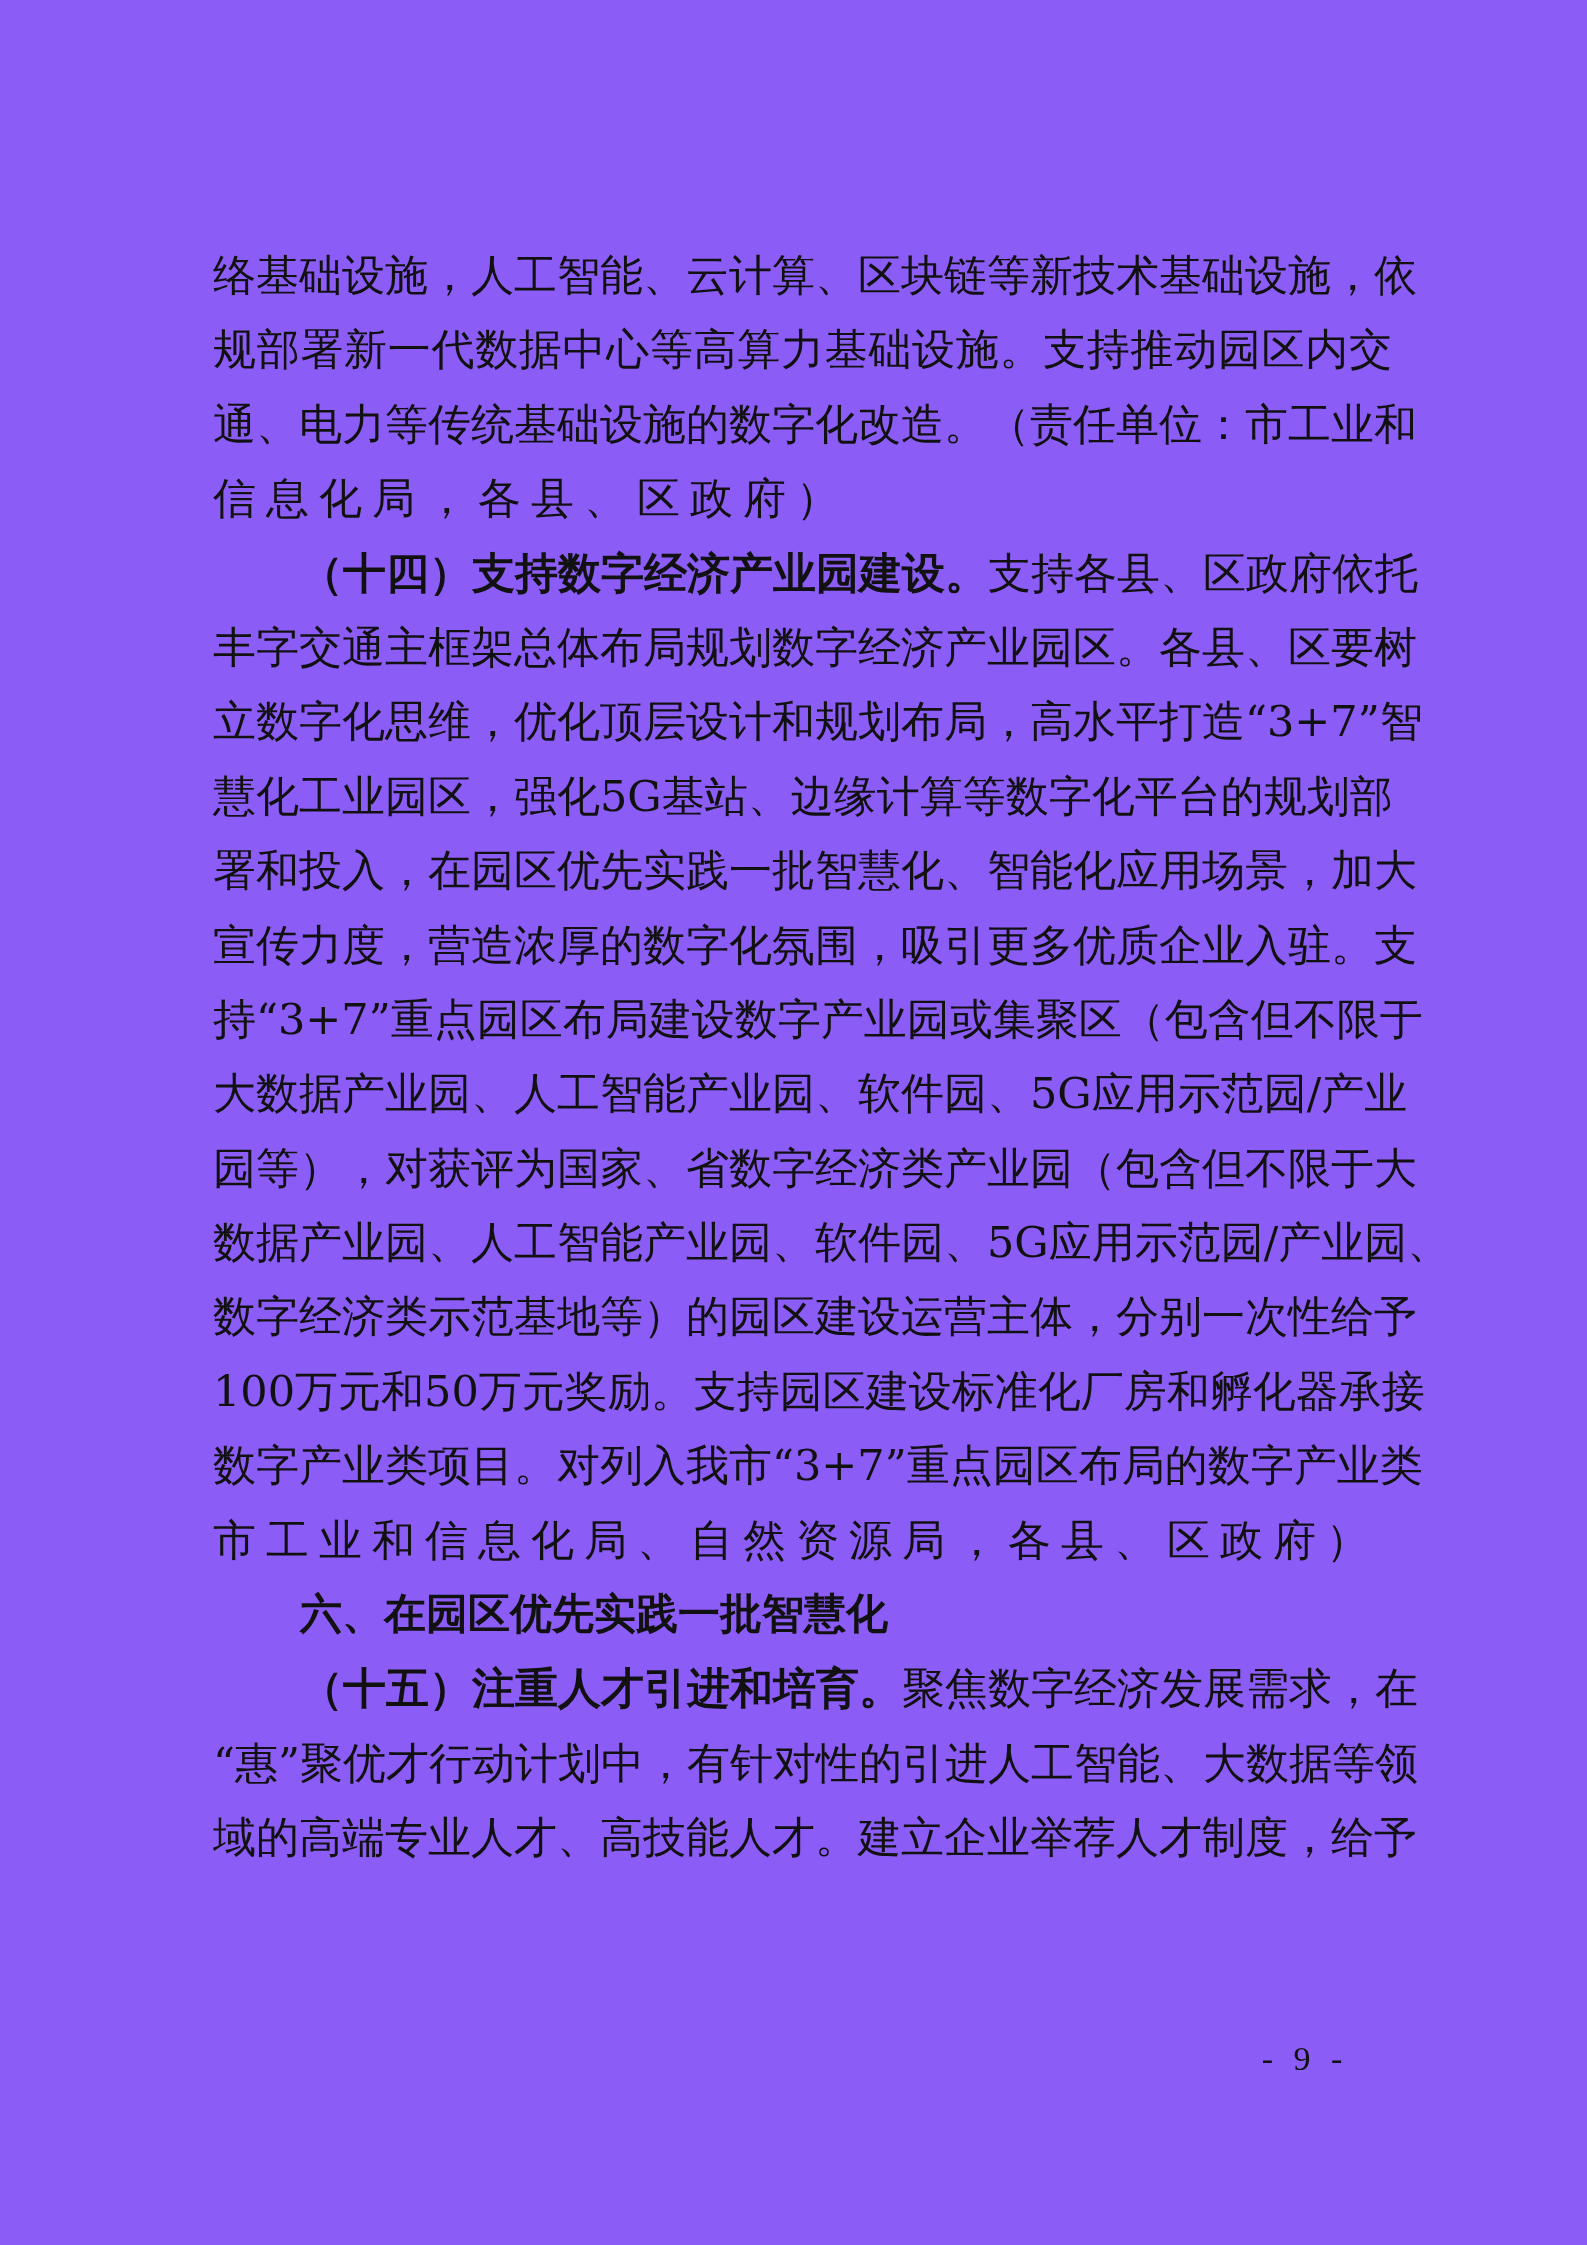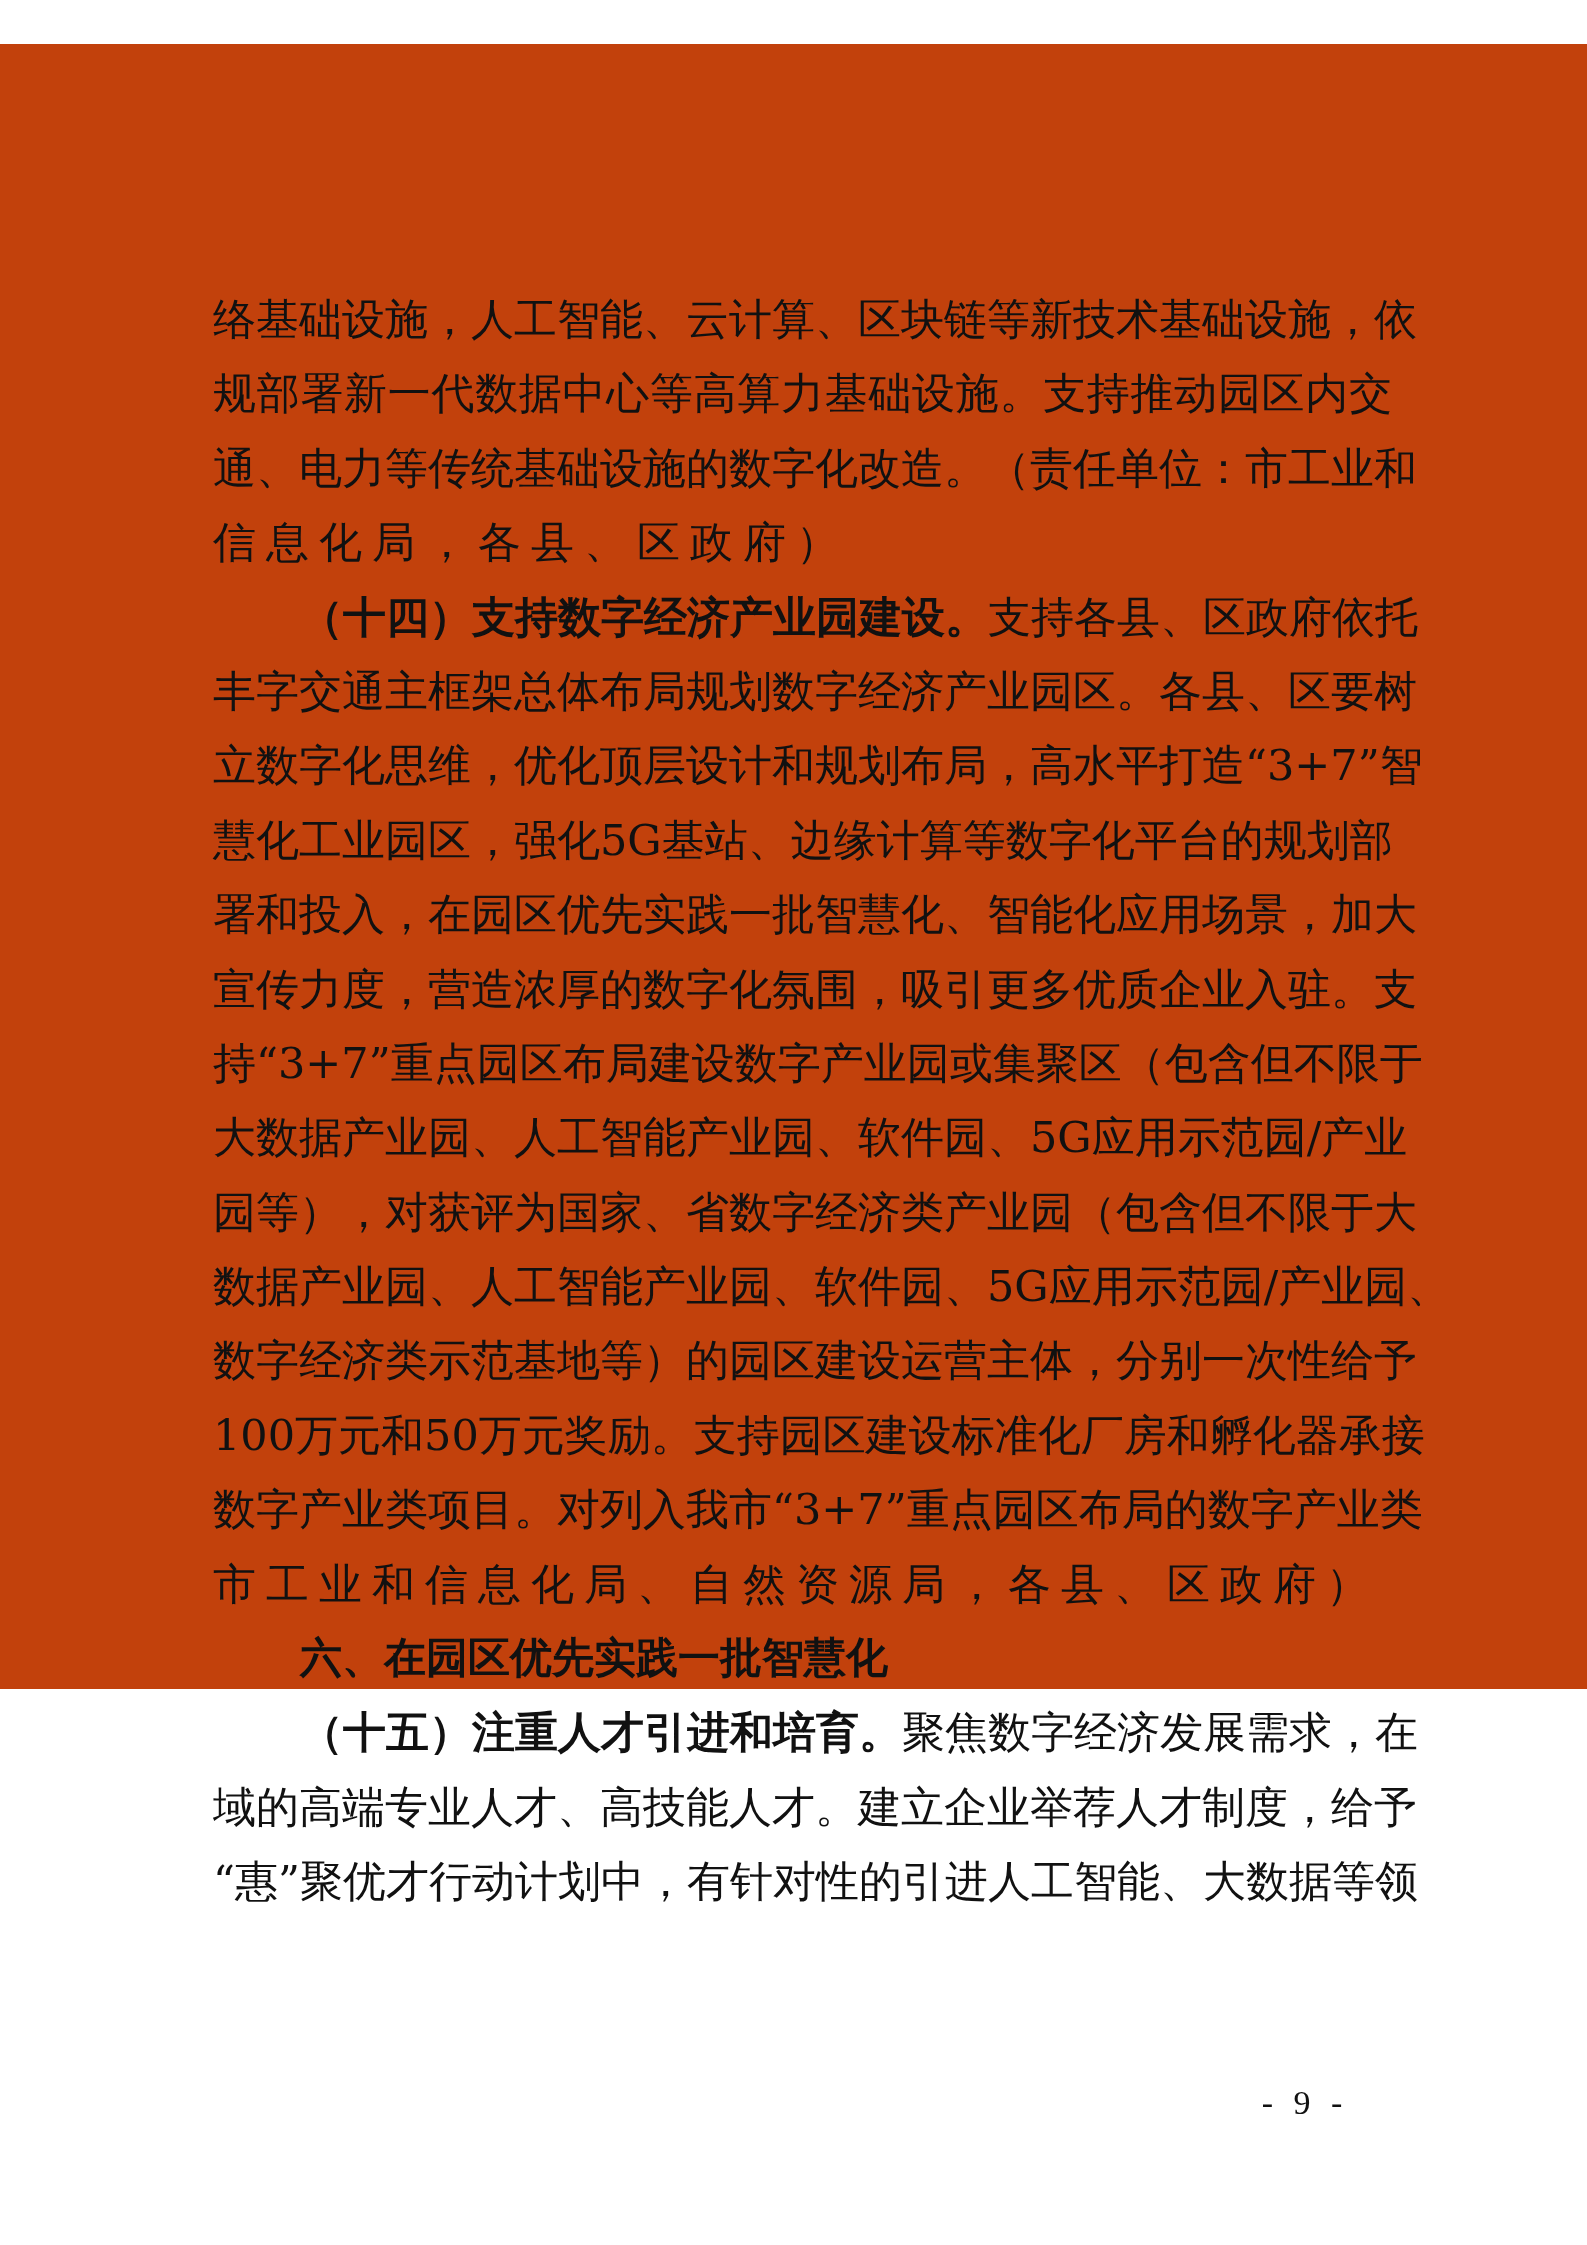--- a/index.html
+++ b/index.html
@@ -13,23 +13,22 @@
     position: relative;
     overflow: hidden;
     color: #111111;
     font-family: "DejaVu Serif", "Liberation Serif", serif;
   }
   .page {
     position: absolute;
     left: 0;
     top: 0;
     width: 1587px;
-    height: 1645px;
-    background: #c2410c;
-    margin-top: 44px;
+    height: 2245px;
+    background: #8b5cf6;
   }
   .column {
     position: absolute;
     left: 213px;
     top: 238px;
     width: 1179px;
   }
   .line {
     display: block;
     height: 74.4px;
@@ -104,20 +103,20 @@
       <span class="line">数字经济类示范基地等）的园区建设运营主体，分别一次性给予</span>
       <span class="line">100万元和50万元奖励。支持园区建设标准化厂房和孵化器承接</span>
       <span class="line">数字产业类项目。对列入我市“3+7”重点园区布局的数字产业类</span>
       <span class="line last">市工业和信息化局、自然资源局，各县、区政府）</span>
     </div>
 
     <div class="heading">六、在园区优先实践一批智慧化</div>
 
     <div>
       <span class="line indent"><span class="runin">（十五）注重人才引进和培育。</span><span>聚焦数字经济发展需求，在</span></span>
+      <span class="line">“惠”聚优才行动计划中，有针对性的引进人工智能、大数据等领</span>
       <span class="line">域的高端专业人才、高技能人才。建立企业举荐人才制度，给予</span>
-      <span class="line">“惠”聚优才行动计划中，有针对性的引进人工智能、大数据等领</span>
     </div>
 
   </div>
 
   <div class="page-number">- 9 -</div>
 </div>
 
 </body></html>

